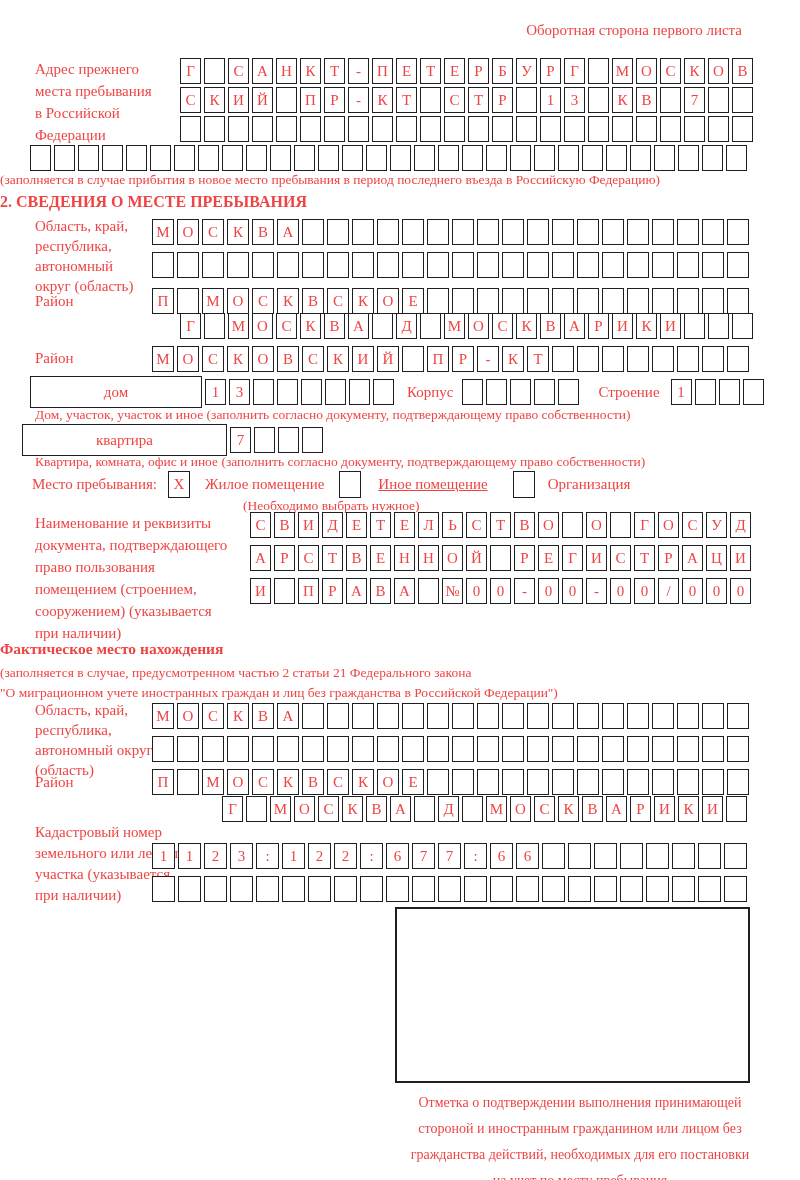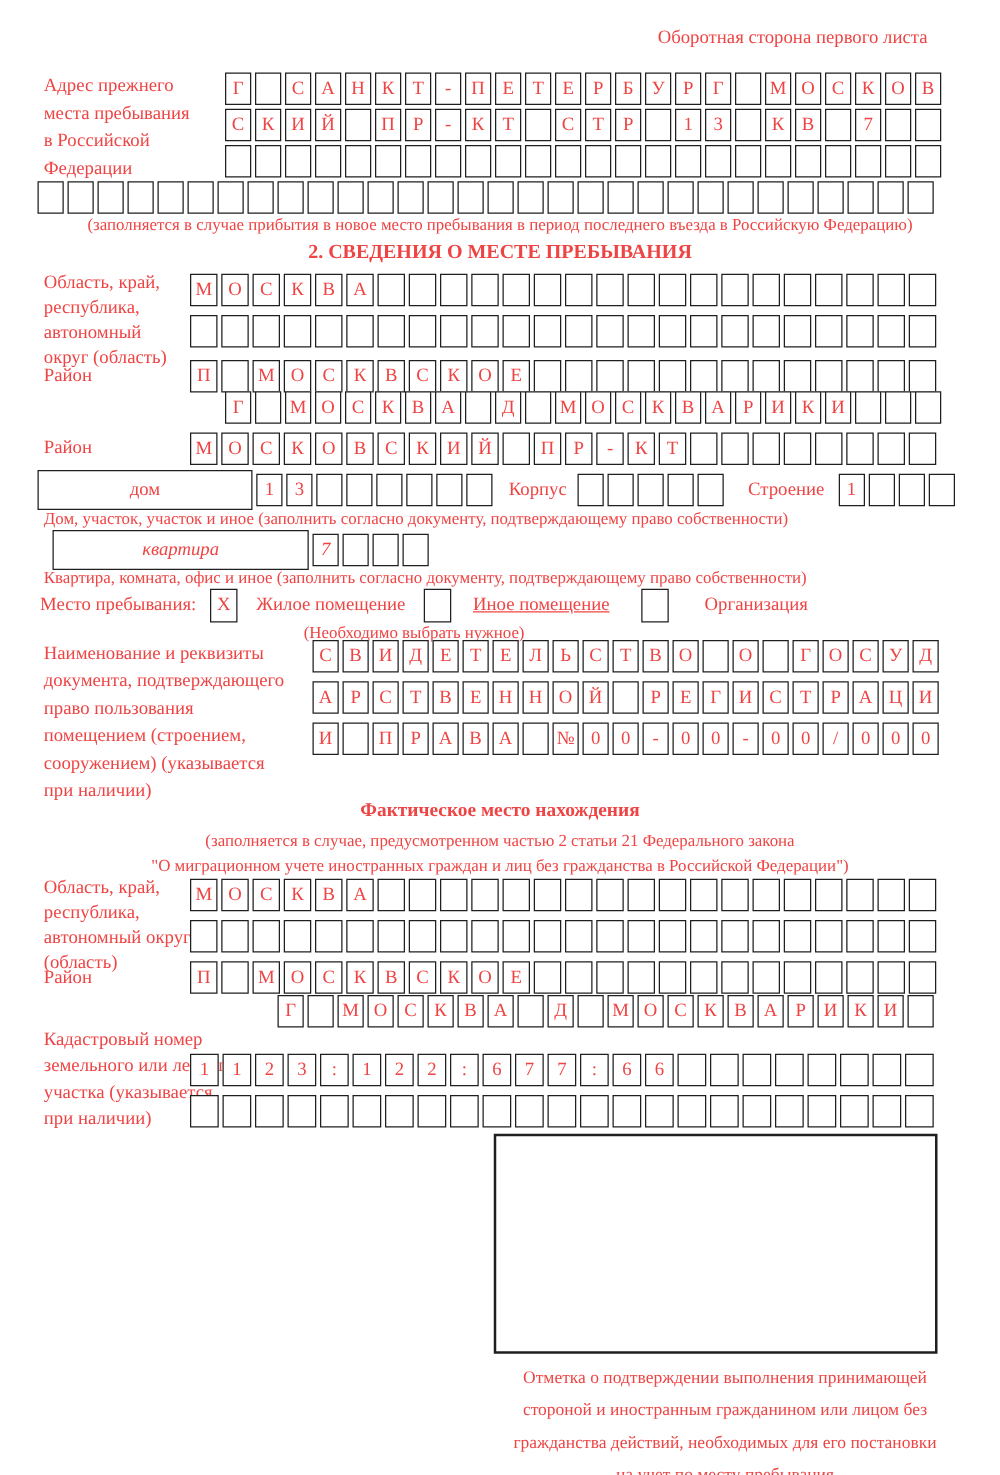--- a/index.html
+++ b/index.html
@@ -3,21 +3,21 @@
 <meta charset="utf-8">
 <style>
   html,body{margin:0;padding:0;background:#fff;}
   .page{
     position:relative;width:800px;height:1180px;background:#ffffff;
     font-family:"Liberation Serif","DejaVu Serif",serif;color:#ef4444;overflow:hidden;
   }
   .abs{position:absolute;}
   .label{position:absolute;font-size:15px;line-height:20px;white-space:pre-line;}
   .caption{position:absolute;font-size:13px;}
-  .centered{left:0;right:0;text-align:center;}
+  .centered{left:0;right:0;text-align:left;}
   .bold{font-weight:bold;}
   .cellrow{position:absolute;display:flex;gap:3px;}
   .cell{
     flex:0 0 21px;width:21px;height:26px;box-sizing:border-box;
     border:1.5px solid #1f1f1f;background:#fff;
     display:inline-flex;align-items:center;justify-content:center;
     font-size:15px;line-height:1;
   }
   .w22 .cell{flex-basis:22px;width:22px;}
   .w23 .cell{flex-basis:23px;width:23px;}
@@ -319,39 +319,39 @@
     <span class="inline-label" style="margin:0 8px 0 16px;">Строение</span>
     <div class="cells-inline">
         <span class="cell">1</span>
         <span class="cell"></span>
         <span class="cell"></span>
         <span class="cell"></span>
       </div>
   </div>
   <div class="caption" style="left:35px;top:407px;font-size:13.5px;">Дом, участок, участок и иное (заполнить согласно документу, подтверждающему право собственности)</div>
 
-  <div class="hrow" style="left:42px;top:424px;font-style:italic;">
+  <div class="hrow" style="left:22px;top:424px;">
     <div class="widebox" style="width:205px;">квартира</div>
     <div class="cells-inline">
         <span class="cell">7</span>
         <span class="cell"></span>
         <span class="cell"></span>
         <span class="cell"></span>
       </div>
   </div>
   <div class="caption" style="left:35px;top:454px;font-size:13.5px;">Квартира, комната, офис и иное (заполнить согласно документу, подтверждающему право собственности)</div>
 
   <div class="hrow" style="left:32px;top:471px;">
     <span class="inline-label">Место пребывания:</span>
     <span class="cell cb" style="margin-left:8px;">X</span>
     <span class="inline-label" style="margin-left:12px;">Жилое помещение</span>
     <span class="cell cb" style="margin-left:12px;"></span>
     <span class="inline-label" style="margin-left:14px;text-decoration:underline;">Иное помещение</span>
     <span class="cell cb" style="margin-left:22px;"></span>
-    <span class="inline-label" style="margin-left:26px;">Организация</span>
+    <span class="inline-label" style="margin-left:10px;">Организация</span>
   </div>
   <div class="caption" style="left:243px;top:498px;font-size:13.5px;">(Необходимо выбрать нужное)</div>
 
   <div class="label" style="left:35px;top:512px;line-height:22px;">Наименование и реквизиты
 документа, подтверждающего
 право пользования
 помещением (строением,
 сооружением) (указывается
 при наличии)</div>
   <div class="cellrow" style="left:250px;top:512px;">

